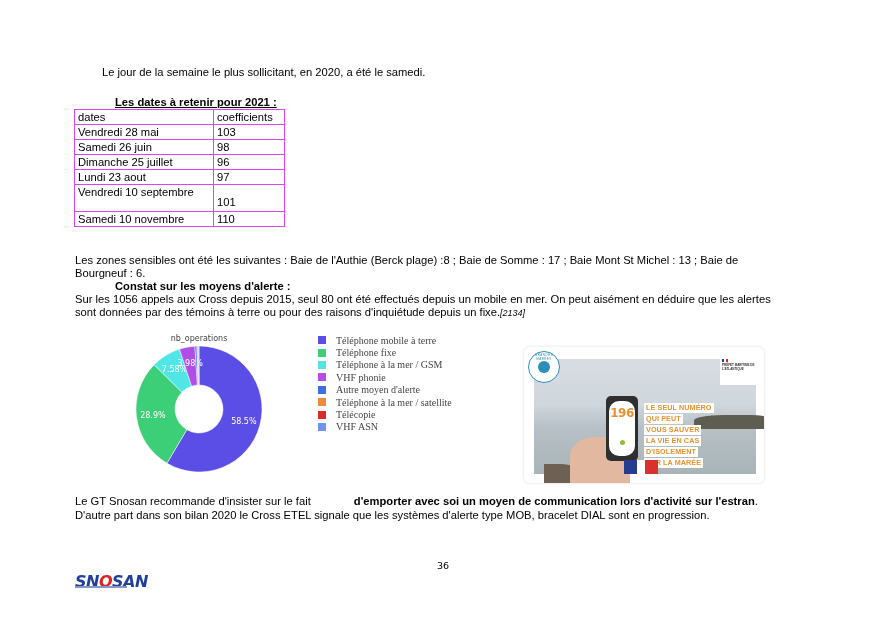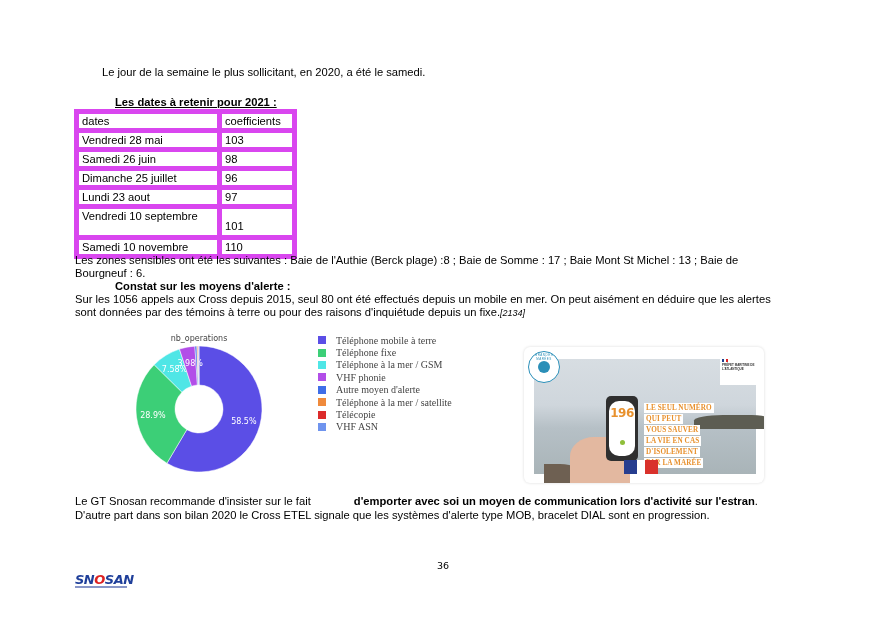--- a/index.html
+++ b/index.html
@@ -4,21 +4,21 @@
   <style>
     html, body { margin: 0; padding: 0; background: #ffffff; }
     body { width: 875px; height: 618px; position: relative; overflow: hidden;
            font-family: "Liberation Sans", sans-serif; color: #000; font-size: 11.2px; }
     .p { position: absolute; left: 75px; line-height: 13px; white-space: nowrap; }
     .b { font-weight: bold; padding-left: 40px; }
     .u { text-decoration: underline; }
     .ref { font-style: italic; font-size: 9px; }
 
     table.coef { position: absolute; left: 74px; top: 109px; border-collapse: collapse; font-size: 11.2px; }
-    table.coef td { border: 5px solid #d946ef; padding: 0 3px; height: 14px; line-height: 14px; vertical-align: top; }
+    table.coef td { border: 1px solid #d946ef; padding: 0 3px; height: 14px; line-height: 14px; vertical-align: top; }
     table.coef td.c1 { width: 132px; }
     table.coef td.c2 { width: 64px; }
     table.coef tr.tall td { height: 26px; }
     table.coef tr.tall td.c2 { vertical-align: bottom; line-height: 18px; }
 
     .chart { position: absolute; left: 128px; top: 330px; width: 160px; height: 145px; }
     .chart-title { position: absolute; left: 0; width: 142px; top: 4px; text-align: center;
                    font-family: "DejaVu Sans", sans-serif; font-size: 8px; color: #444; }
     .legend { position: absolute; left: 318px; top: 334px; font-family: Liberation Serif, serif; font-size: 10px; color: #444; }
     .legend-item { height: 12.4px; display: flex; align-items: center; }
@@ -30,35 +30,35 @@
            background: linear-gradient(#d7dde2 0%, #cfd6dc 40%, #b6c0c6 60%, #a9b4b8 100%); }
     .rock { position: absolute; left: 160px; top: 56px; width: 72px; height: 14px; background: #5d5d52; border-radius: 40% 20% 0 0; }
     .rock2 { position: absolute; left: 10px; top: 105px; width: 40px; height: 22px; background: #6e6052; border-radius: 0 60% 0 0; }
     .hand { position: absolute; left: 36px; top: 78px; width: 60px; height: 49px; background: #e3b8a0; border-radius: 40% 40% 0 0; }
     .phone { position: absolute; left: 72px; top: 37px; width: 32px; height: 65px; background: #2f2f2f; border-radius: 5px; }
     .screen { position: absolute; left: 3px; top: 5px; width: 26px; height: 55px; background: #fff; border-radius: 10px; text-align: center; }
     .num { font-family: "DejaVu Sans", sans-serif; font-weight: bold; color: #e8912e; font-size: 12px; margin-top: 5px; letter-spacing: -0.5px; }
     .dot { width: 5px; height: 5px; border-radius: 50%; background: #8fbf3a; margin: 20px auto 0; }
     .slogan { position: absolute; left: 110px; top: 44px; }
     .slogan div { display: block; width: max-content; background: #fff; color: #e8912e; font-weight: bold;
-                  font-family: Liberation Serif, serif; font-size: 7.2px; line-height: 10px; padding: 0 2px; margin-bottom: 1px; letter-spacing: 0.1px; text-align: right; }
+                  font-family: Liberation Sans, sans-serif; font-size: 7.2px; line-height: 10px; padding: 0 2px; margin-bottom: 1px; letter-spacing: 0.1px; text-align: right; }
     .badge { position: absolute; left: 4px; top: 4px; width: 30px; height: 30px; border-radius: 50%;
              border: 1.5px solid #2b8fb8; background: #fff; }
     .wave { position: absolute; left: 9px; top: 9px; width: 12px; height: 12px; border-radius: 50%; background: #2b8fb8; }
     .badge-text { position: absolute; left: 0; top: 1px; width: 30px; text-align: center; font-size: 3px; color: #2b8fb8; letter-spacing: 0.5px; }
     .pref { position: absolute; left: 196px; top: 8px; width: 38px; height: 30px; background: #fff; }
     .pref-flag { position: absolute; left: 2px; top: 4px; width: 6px; height: 3px;
                  background: linear-gradient(90deg, #1f3f8f 33%, #fff 33%, #fff 66%, #d22 66%); }
     .pref-text { position: absolute; left: 2px; top: 9px; font-size: 3px; line-height: 3.5px; color: #333; font-weight: bold; }
     .marianne { position: absolute; left: 100px; top: 113px; width: 34px; height: 14px;
                 background: linear-gradient(90deg, #263d8f 0%, #263d8f 38%, #fff 38%, #fff 62%, #d9312b 62%); }
 
     .page-num { position: absolute; left: 437px; top: 560px; font-family: "DejaVu Sans", sans-serif; font-size: 9.5px; }
     .logo { position: absolute; left: 75px; top: 572px; font-family: "DejaVu Sans", sans-serif; font-weight: bold;
-            font-style: italic; font-size: 13px; color: #1f3f9a; letter-spacing: -0.5px; text-align: center; }
+            font-style: italic; font-size: 16px; color: #1f3f9a; letter-spacing: -0.5px; text-align: center; }
     .logo .st { color: #d22; }
     .logo-sub { position: absolute; left: 75px; top: 586px; width: 52px; height: 2px; background: #8896c8; }
   </style>
 </head>
 <body>
 
 <div class="p" style="top:66px;padding-left:27px;">Le jour de la semaine le plus sollicitant, en 2020, a été le samedi.</div>
 
 <div class="p b u" style="top:96px;">Les dates à retenir pour 2021 :</div>
 

